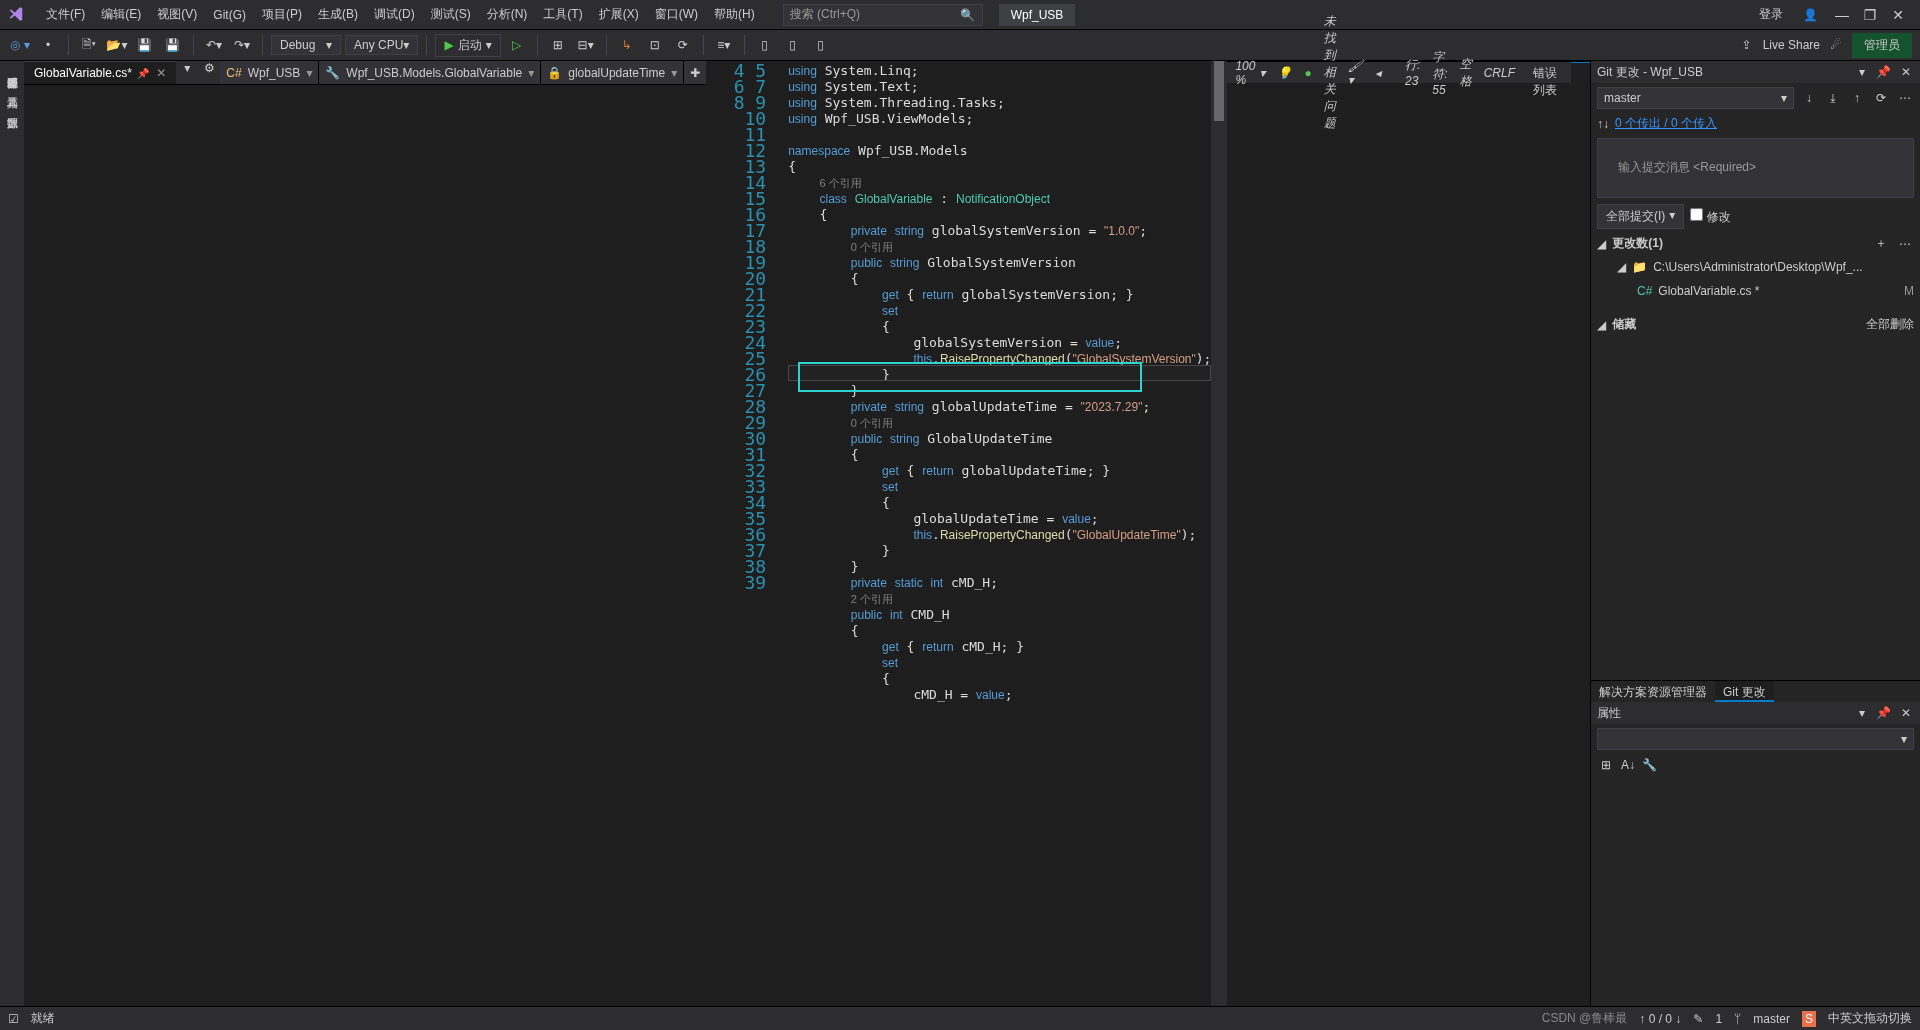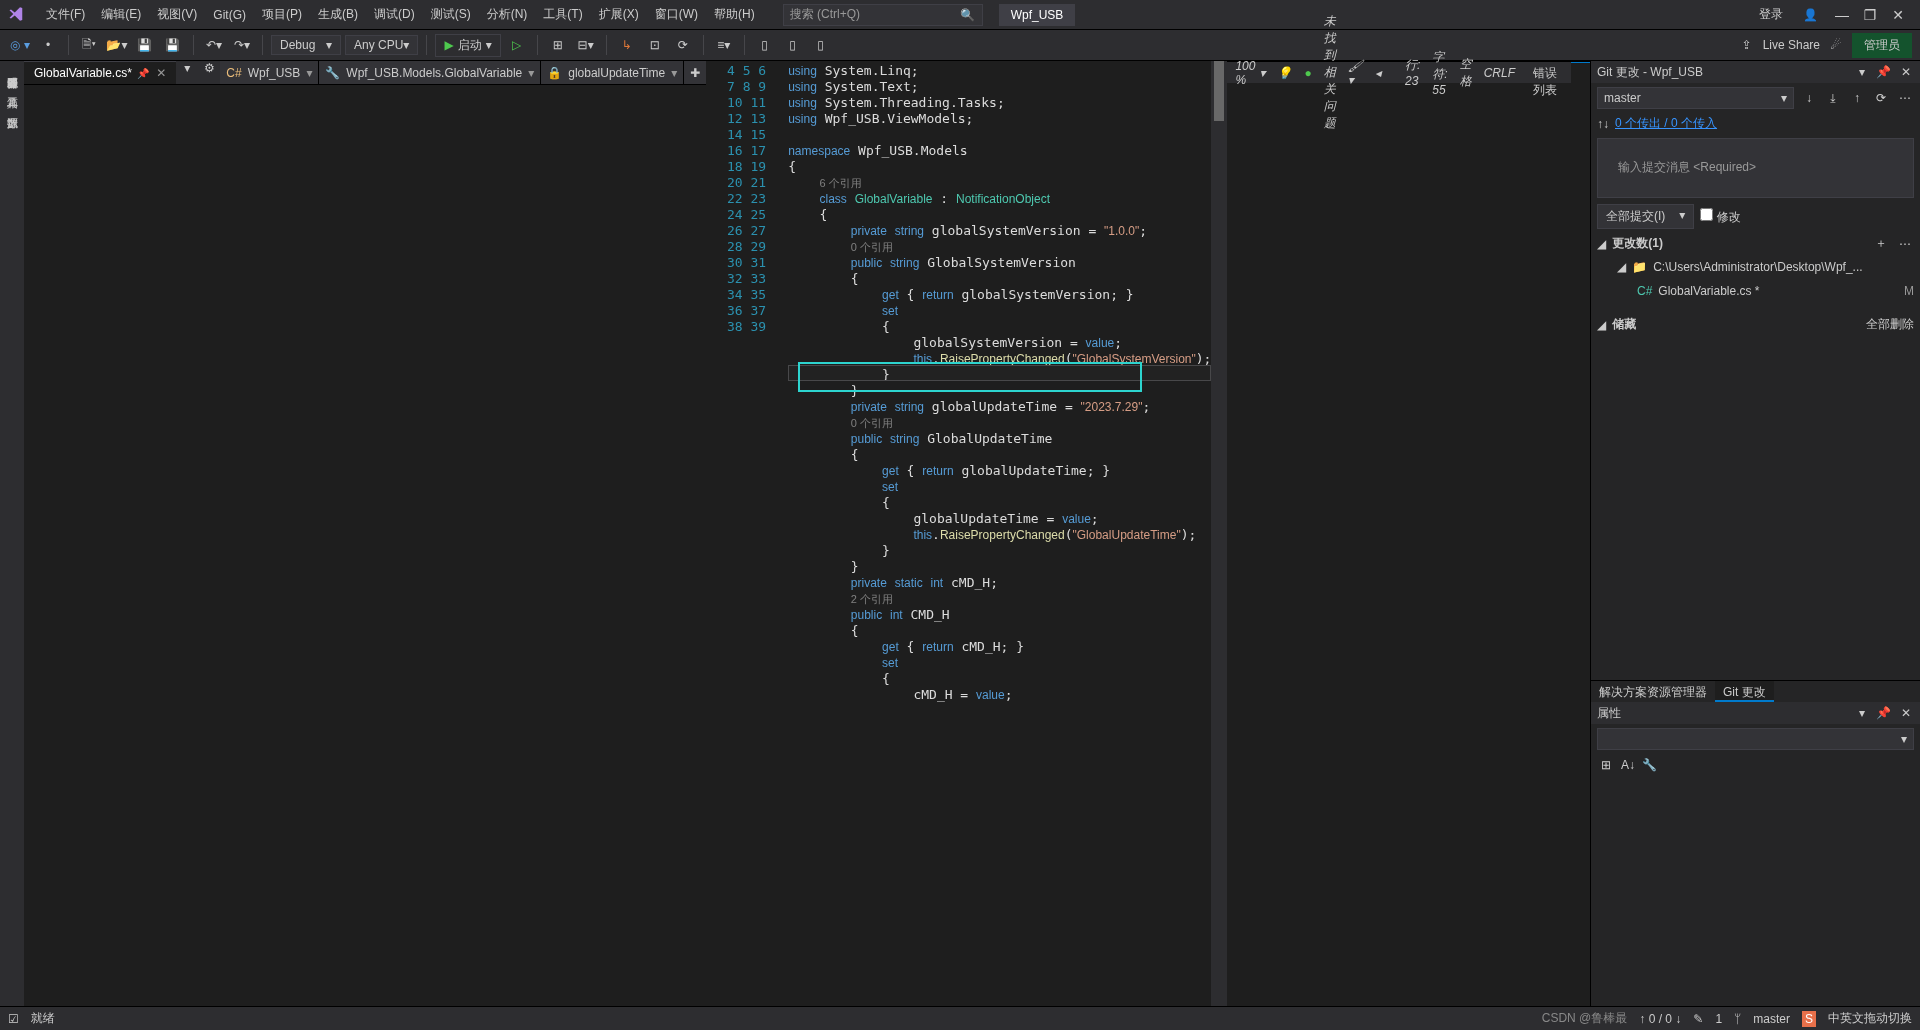--- a/index.html
+++ b/index.html
@@ -30,21 +30,21 @@
 .tabstrip .tab .x { color: #999; }
 .tabstrip .spacer { flex: 1; }
 .tabstrip .tctl { width: 22px; text-align: center; color: #ccc; }
 .navstrip { height: 24px; background: #333337; display: flex; align-items: stretch; border-bottom: 1px solid #000; }
 .navstrip .nb { flex: 1; display: flex; align-items: center; padding: 0 6px; border-right: 1px solid #000; gap: 6px; }
 .navstrip .nb .ico { color: #ecbe7b; }
 .navstrip .nb .dd { margin-left: auto; color: #999; }
 .navstrip .plus { width: 22px; text-align: center; line-height: 24px; color: #ccc; }
 .code-host { flex: 1; display: flex; min-height: 0; position: relative; }
 .gutter { width: 20px; background: #1e1e1e; }
-.lnums { width: 48px; background: #1e1e1e; color: #2b91af; font-family: Consolas, monospace; font-size: 13px; text-align: right; padding-right: 8px; padding-top: 2px; line-height: 16px; }
+.lnums { width: 48px; background: #1e1e1e; color: #2b91af; font-family: Consolas, monospace; font-size: 18px; text-align: right; padding-right: 8px; padding-top: 2px; line-height: 16px; }
 .fold { width: 14px; background: #1e1e1e; }
 .code { flex: 1; background: #1e1e1e; font-family: Consolas, monospace; font-size: 13px; line-height: 16px; white-space: pre; color: #dcdcdc; padding-top: 2px; overflow: hidden; position: relative; }
 .code .kw { color: #569cd6; }
 .code .ty { color: #4ec9b0; }
 .code .str { color: #d69d85; }
 .code .ref { color: #808080; font-size: 11px; }
 .code .mem { color: #dcdcaa; }
 .code .cur-line { position: absolute; left:0; right:0; top: calc(16px * 19); height:16px; border:1px solid #48484a; background: rgba(255,255,255,0.02); pointer-events:none;}
 .code .highlight-box { position: absolute; left: 10px; top: calc(16px * 19 - 3px); width: 344px; height: 30px; border: 2px solid #2dd4cf; pointer-events: none; }
 .scroll-v { width: 16px; background: #2d2d30; position: relative; }
@@ -61,21 +61,21 @@
 .right-panel { width: 330px; display: flex; flex-direction: column; background: #252526; border-left: 1px solid #000; }
 .rp-title { height: 22px; background: #2d2d30; display: flex; align-items: center; padding: 0 6px; gap: 6px; }
 .rp-title .spacer { flex: 1; }
 .rp-title .tc { color: #ccc; width:16px; text-align:center; }
 .rp-body { flex: 1; display: flex; flex-direction: column; padding: 4px 6px; gap: 6px; overflow: hidden; }
 .rp-row { display: flex; align-items: center; gap: 6px; }
 .rp-dd { flex: 1; background: #333337; border: 1px solid #3f3f46; padding: 3px 6px; display:flex; justify-content:space-between;}
 .rp-ico { color:#ccc; width:18px; text-align:center; }
 .rp-link { color:#3794ff; text-decoration: underline; }
 .rp-commit-box { height: 60px; background: #333337; border: 1px solid #3f3f46; color: #999; padding: 20px; }
-.rp-btn { background: #333337; border:1px solid #3f3f46; padding:3px 8px; display:inline-flex; gap:14px; }
+.rp-btn { background: #333337; border:1px solid #3f3f46; padding:3px 8px; display:inline-flex; gap:4px; }
 .rp-treehdr { display:flex; align-items:center; gap:6px; }
 .rp-treehdr .spacer{flex:1;}
 .rp-tree-item { padding: 2px 0 2px 20px; display:flex; gap:6px; align-items:center;}
 .rp-tabs { height: 22px; display: flex; border-top: 1px solid #000; }
 .rp-tabs .rt { padding: 3px 8px; color:#ccc; }
 .rp-tabs .rt.active { background:#1e1e1e; border-bottom:2px solid #007acc; }
 .rp-props { display:flex; flex-direction:column; }
 .statusbar { height: 24px; background: #2d2d30; display: flex; align-items: center; padding: 0 8px; gap: 12px; border-top: 1px solid #000; font-size: 11px;}
 .statusbar .spacer { flex:1; }
 .statusbar .sbico{ color:#ccc;}

